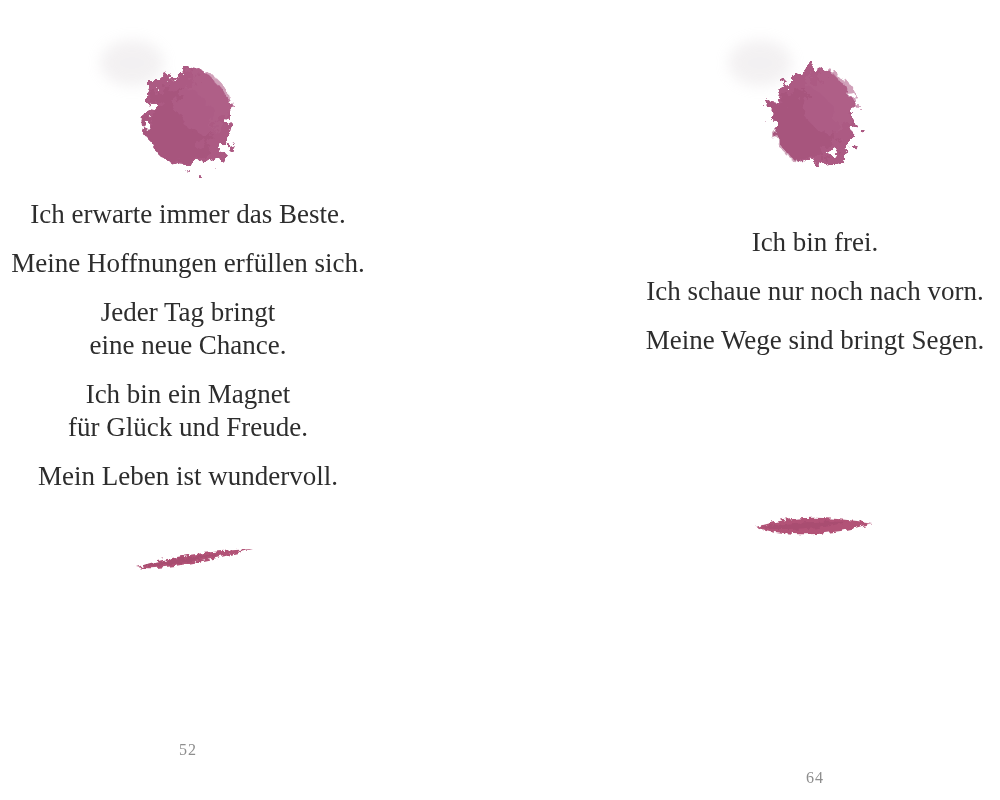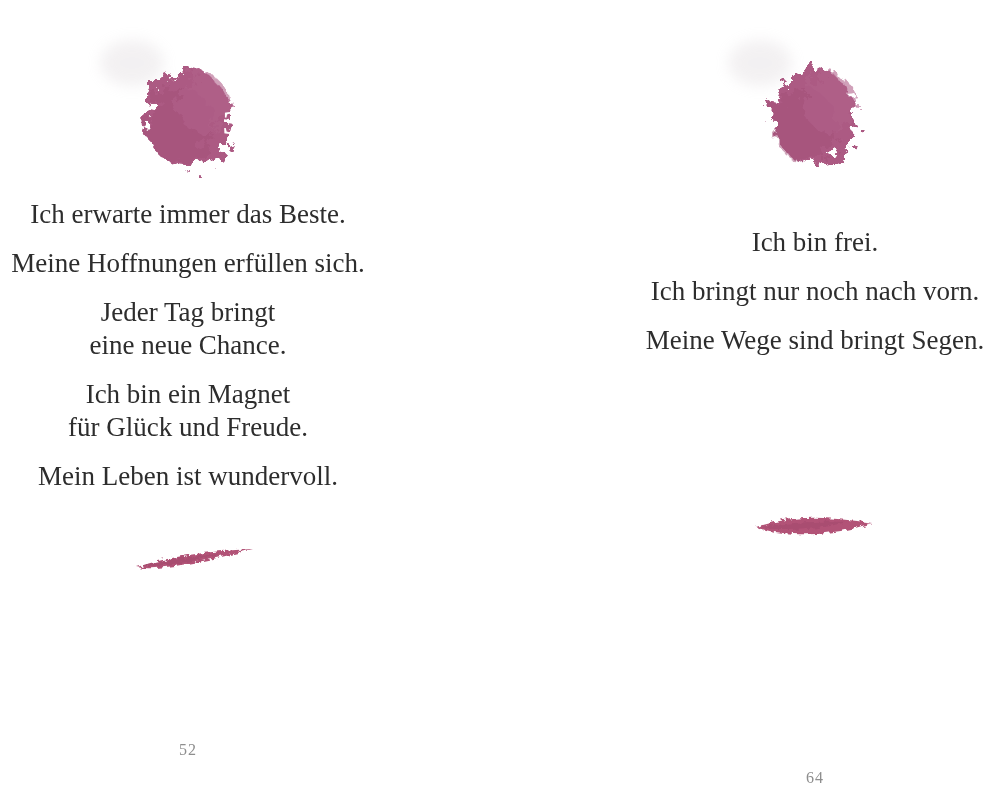--- a/index.html
+++ b/index.html
@@ -44,23 +44,23 @@
   }
   .page-left  .blob-wrap { left: 122px; }
   .page-right .blob-wrap { left: 748px; margin-left: -500px; } 
   .page-right .blob-wrap { left: 248px; margin-left: 0; }
   .blob-wrap svg { position: absolute; left: 0; top: 0; }
   .blob-num {
     position: absolute;
     left: 0;
     top: 50px;
     width: 136px;
-    text-align: right;
+    text-align: left;
     color: #ffffff;
-    font-size: 33px;
+    font-size: 19px;
     font-weight: bold;
     letter-spacing: 1px;
   }
   .numeral-serif { font-family: "Liberation Serif", serif; }
   .numeral-sans  { font-family: "Liberation Sans", sans-serif; }
 
   
   .smudge {
     position: absolute;
     top: 40px;
@@ -193,21 +193,21 @@
         </g>
       </svg>
     </div>
 
     <div class="content">
       <div class="affirmations">
         <p class="affirmation">
           <span class="line">Ich bin frei.</span>
         </p>
         <p class="affirmation">
-          <span class="line">Ich bringt nur noch nach vorn.</span>
+          <span class="line">Ich schaue nur noch nach vorn.</span>
         </p>
         <p class="affirmation">
           <span class="line">Meine Wege sind bringt Segen.</span>
         </p>
         <p class="affirmation">
         </p>
       </div>
       <div class="page-num">64</div>
     </div>
 

